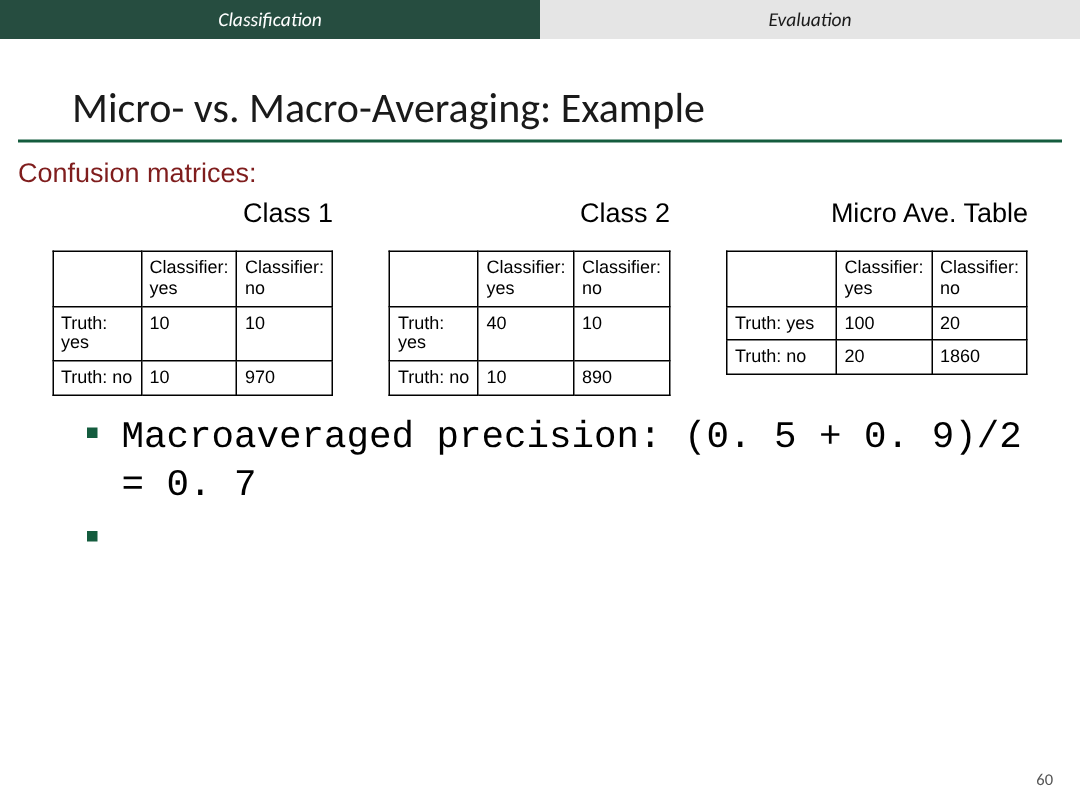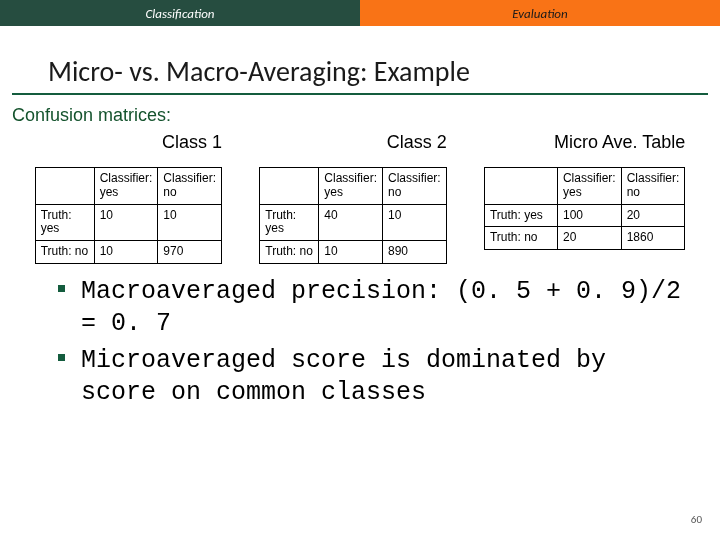--- a/index.html
+++ b/index.html
@@ -23,36 +23,36 @@
     justify-content: center;
     font-style: italic;
     font-size: 13px;
     font-family: Calibri, sans-serif;
   }
   .topbar-active {
     background: #264d40;
     color: #fff;
   }
   .topbar-inactive {
-    background: #f97316;
+    background: #e5e5e5;
     color: #1a1a1a;
   }
   .slide-title {
     font-family: Calibri, "Trebuchet MS", sans-serif;
     font-size: 28px;
     color: #1a1a1a;
     margin: 28px 0 4px 48px;
   }
   .title-underline {
     margin: 0 12px 10px 12px;
     border-bottom: 2px solid #145c3e;
   }
   .subhead {
     font-family: Verdana, Geneva, sans-serif;
-    color: #14532d;
+    color: #7f1d1d;
     font-size: 18px;
     margin: 6px 0 6px 12px;
   }
   .tables-row {
     display: flex;
     justify-content: space-around;
     align-items: flex-start;
     margin: 0 16px 6px 16px;
   }
   .table-block {
@@ -204,19 +204,18 @@
 
 </div>
 
 <div class="bullets">
   <div class="bullet-row">
     <div class="bullet-sq"></div>
     <div class="bullet-text">Macroaveraged precision: (0. 5 + 0. 9)/2 = 0. 7</div>
   </div>
   <div class="bullet-row">
     <div class="bullet-sq"></div>
-    <div class="bullet-text">Microaveraged score is dominated by score on common classes</div>
   </div>
 </div>
 
 <div class="pagenum">60</div>
 
 </div>
 
 </body></html>

